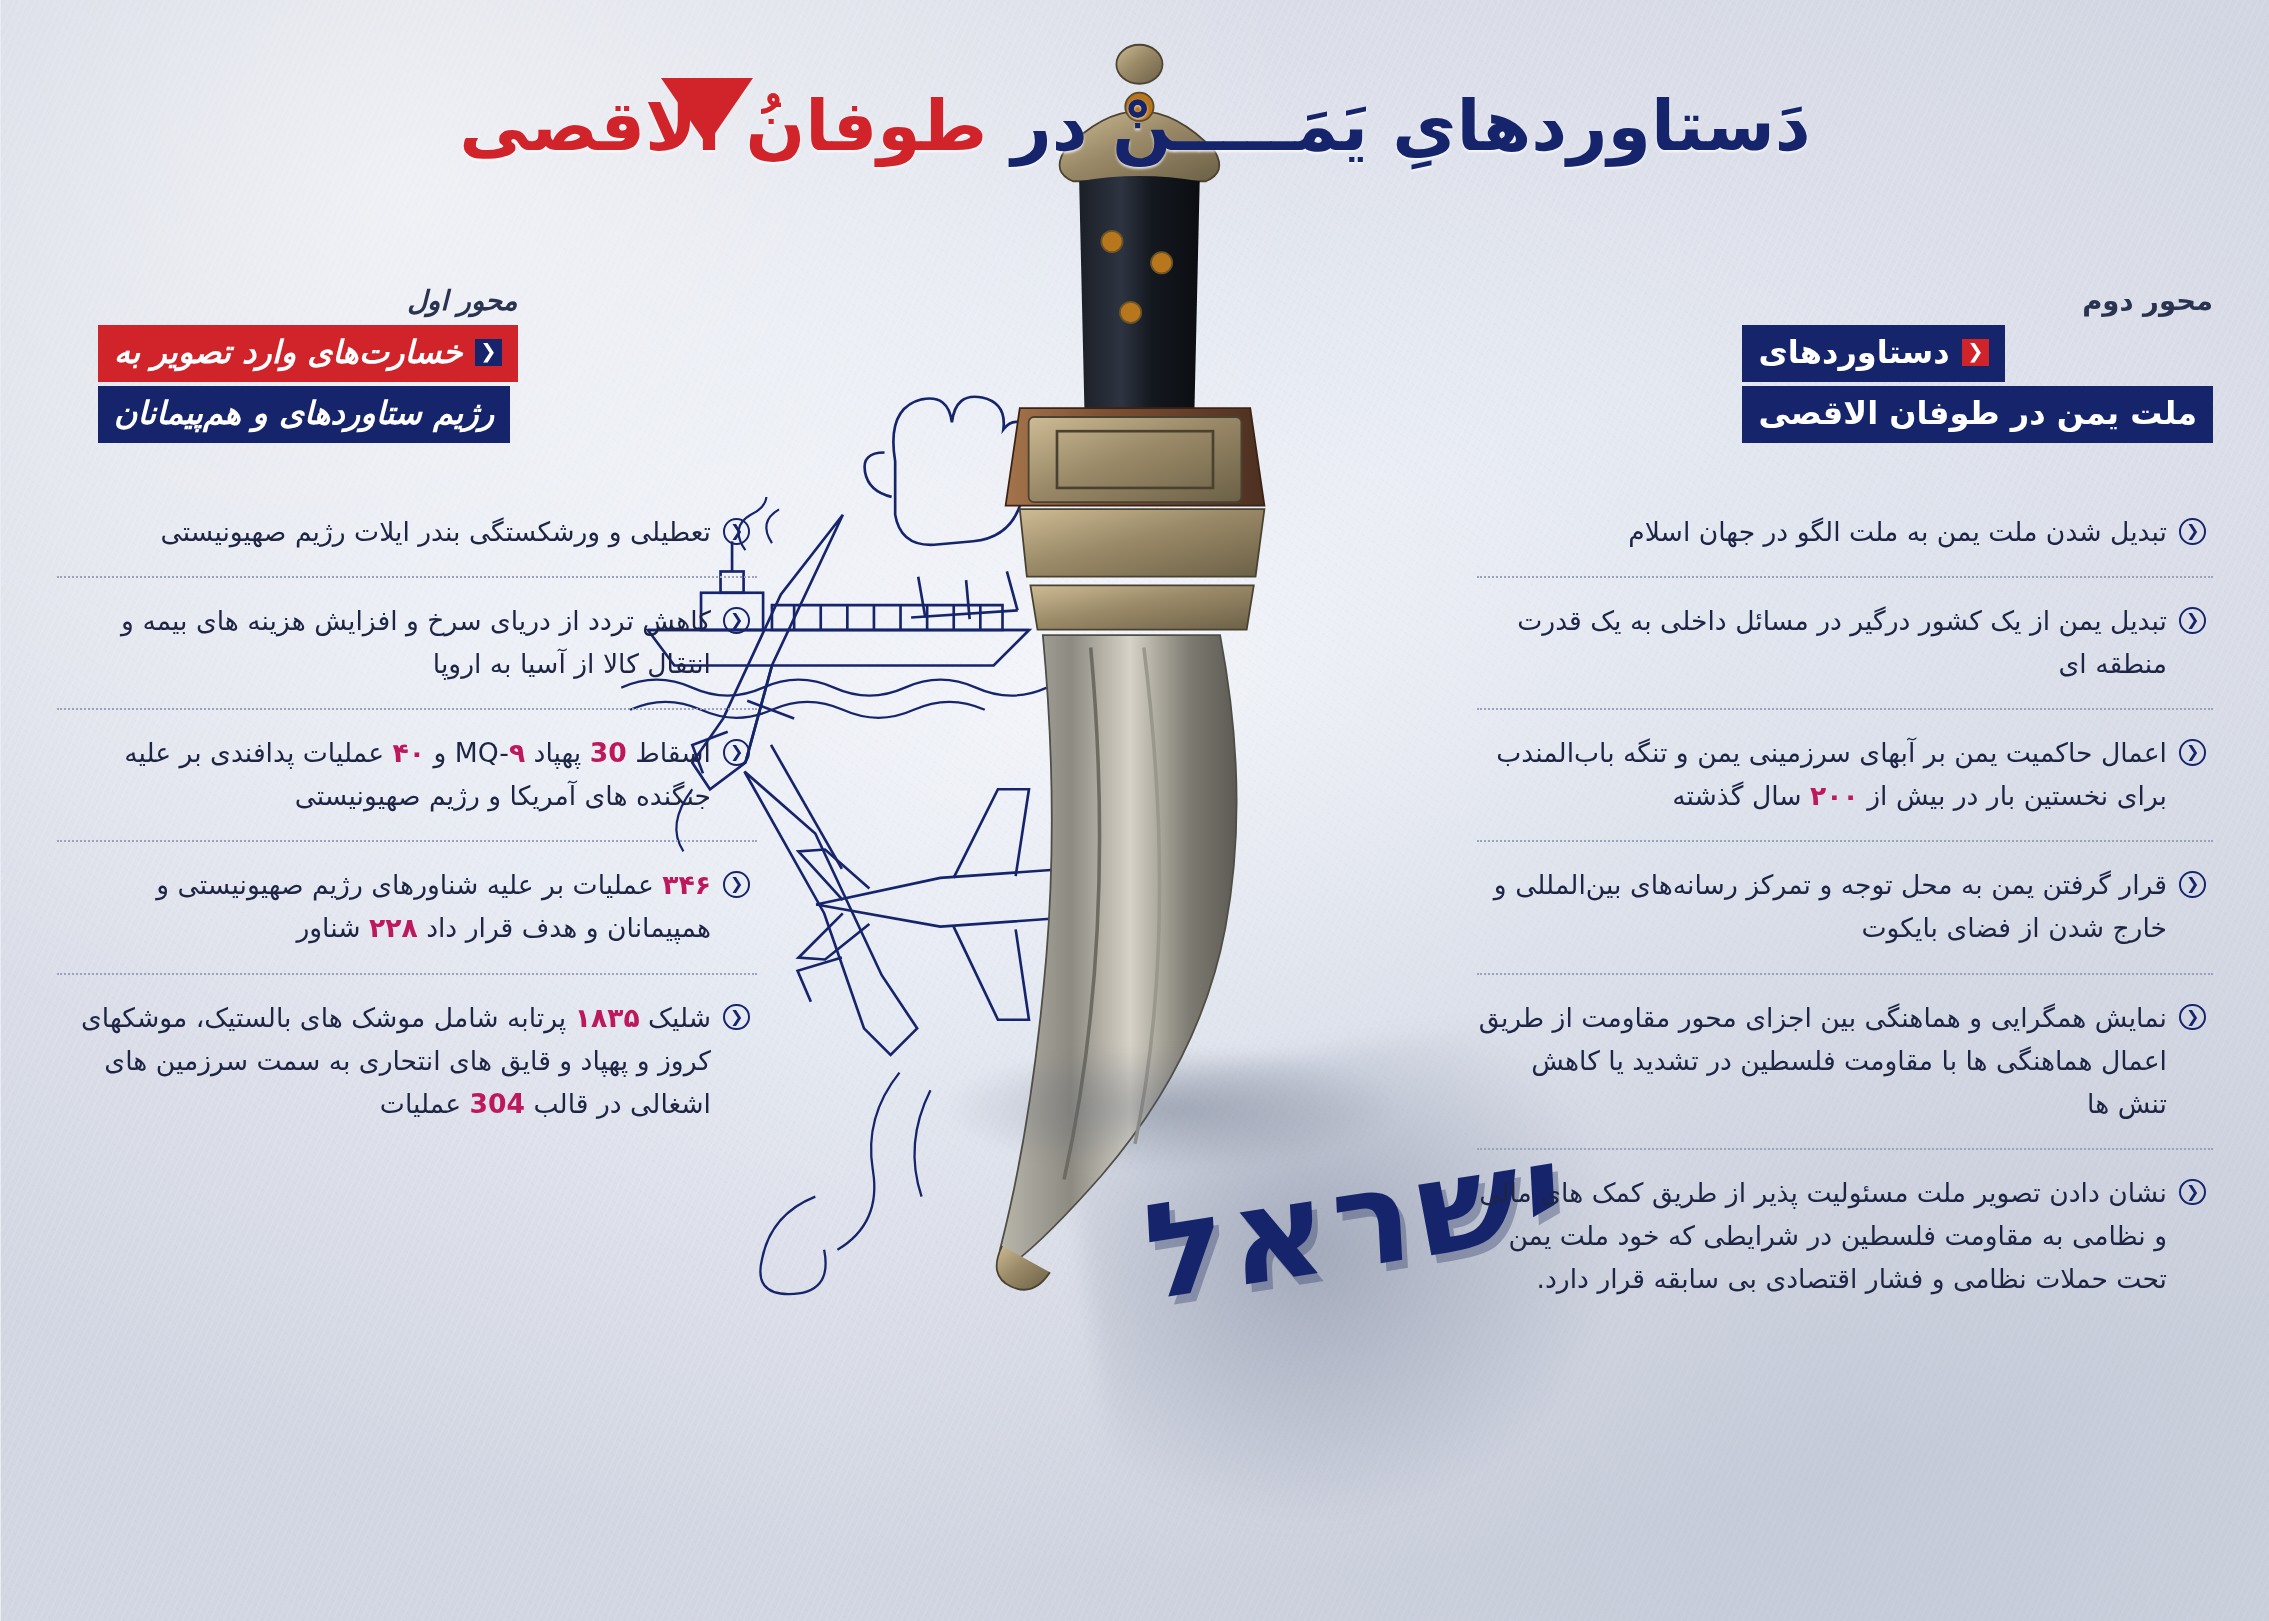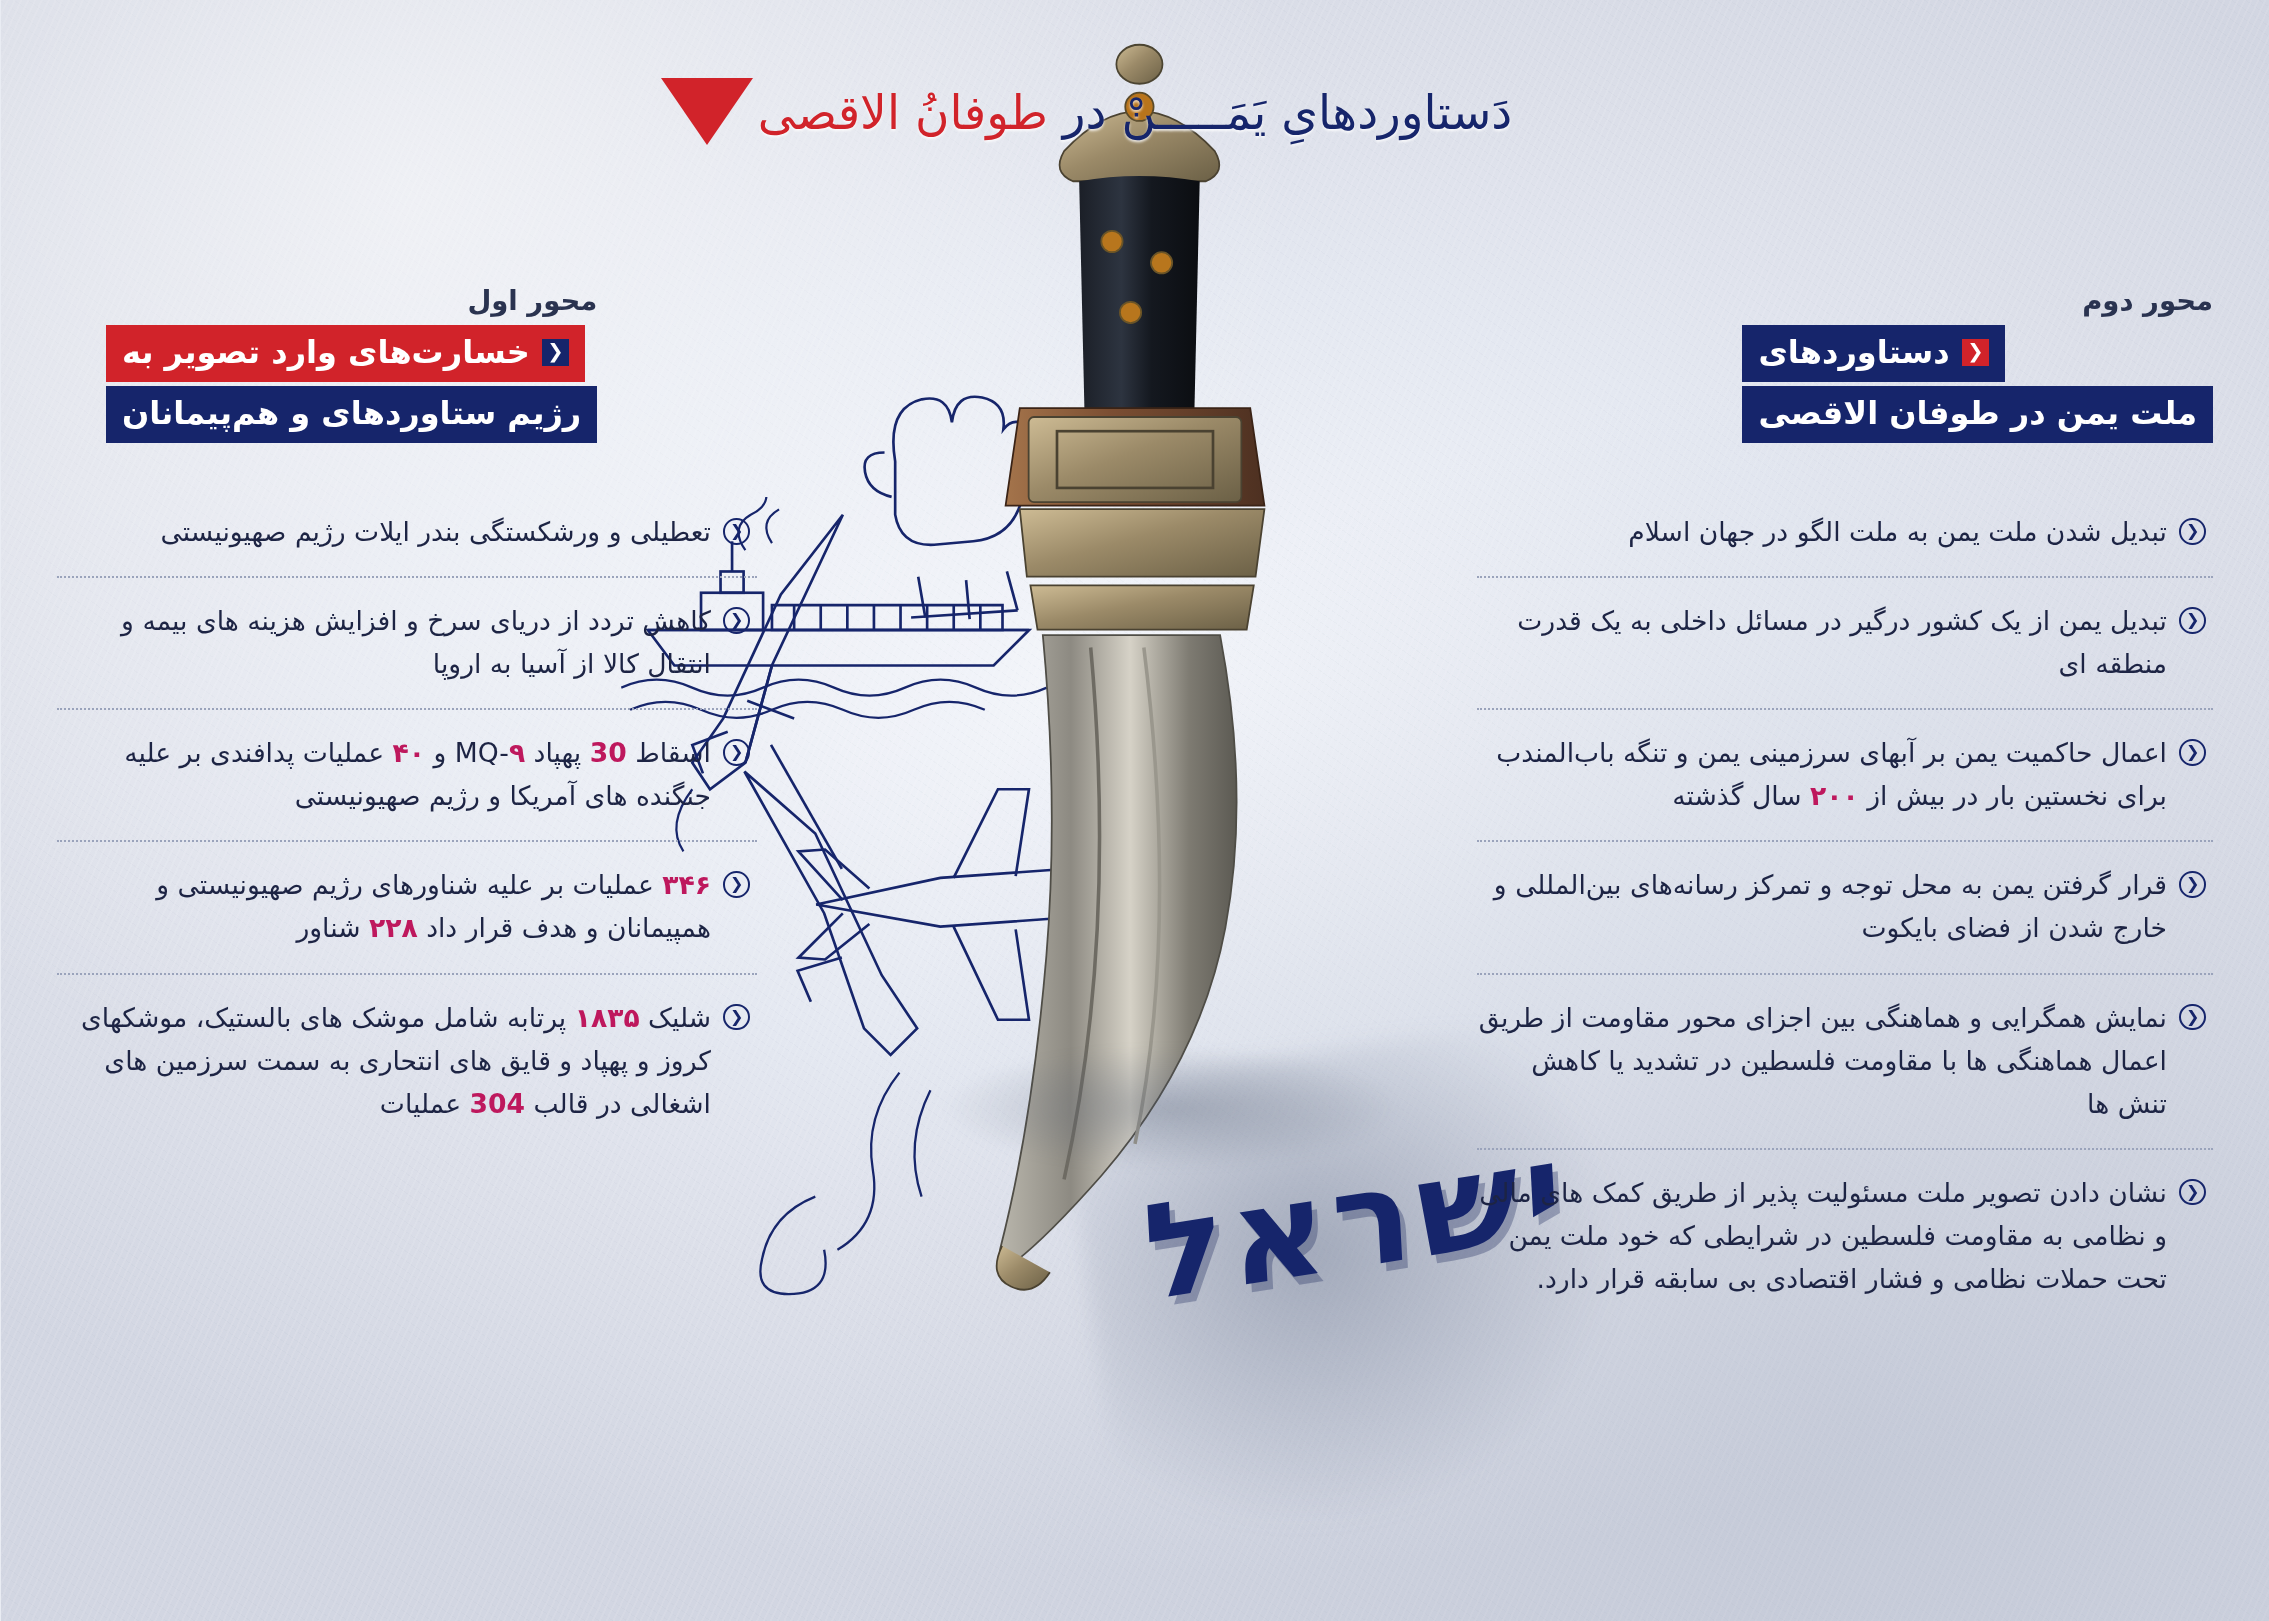--- a/index.html
+++ b/index.html
@@ -32,22 +32,22 @@
       repeating-linear-gradient(35deg, rgba(140,150,170,.35) 0 0.9px, rgba(0,0,0,0) 0.9px 8px);
   }
   
   #title-wrap{
     position:absolute;top:85px;left:0;right:0;
     text-align:center;
     z-index:8;
   }
   #title{
     display:inline-block;
-    font-size:47px;
-    font-weight:normal;
+    font-size:70px;
+    font-weight:bold;
     color:#16256b;
     letter-spacing:-0.9px;
     direction:rtl;
     white-space:nowrap;
     text-shadow:0 1.8px 2.7px rgba(255,255,255,.8);
   }
   #title .red{color:#d1232a;}
   .tri{
     position:absolute;
     width:0;height:0;
@@ -77,21 +77,21 @@
     line-height:26.6px;text-align:center;flex:0 0 auto;
   }
   .band.red .band-arrow{background:#16256b;}
   .band-stack{display:flex;flex-direction:column;align-items:flex-start;gap:3.5px;}
   .band-stack.right{align-items:flex-end;}
 
   
   #head-right{right:57px;top:284px;text-align:right;}
   #head-right .col-kicker{text-align:right;}
   
-  #head-left{left:106px;top:284px;text-align:left;}
+  #head-left{left:98px;top:284px;text-align:left;font-style:italic;}
   #head-left .col-kicker{text-align:right;width:100%;}
 
   
   .list{position:absolute;z-index:7;}
   #list-right{right:57px;top:510px;width:736px;}
   #list-left{left:57px;top:510px;width:700px;}
   .item{
     position:relative;
     font-size:26.6px;
     line-height:1.62;

